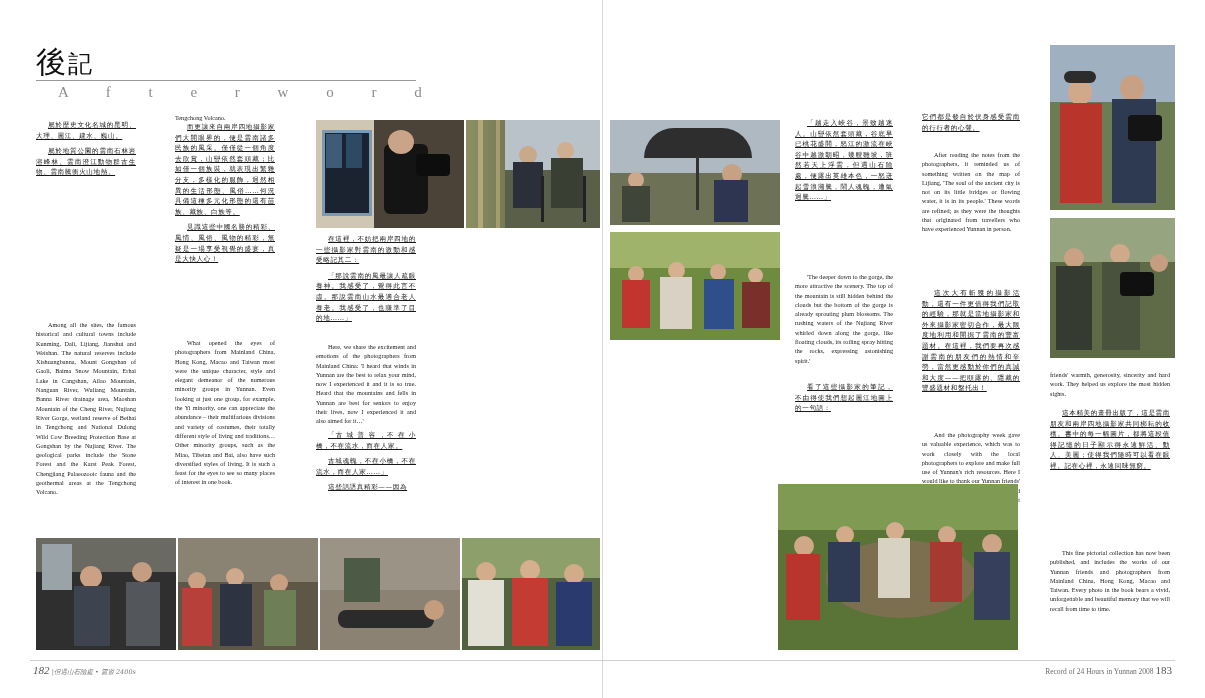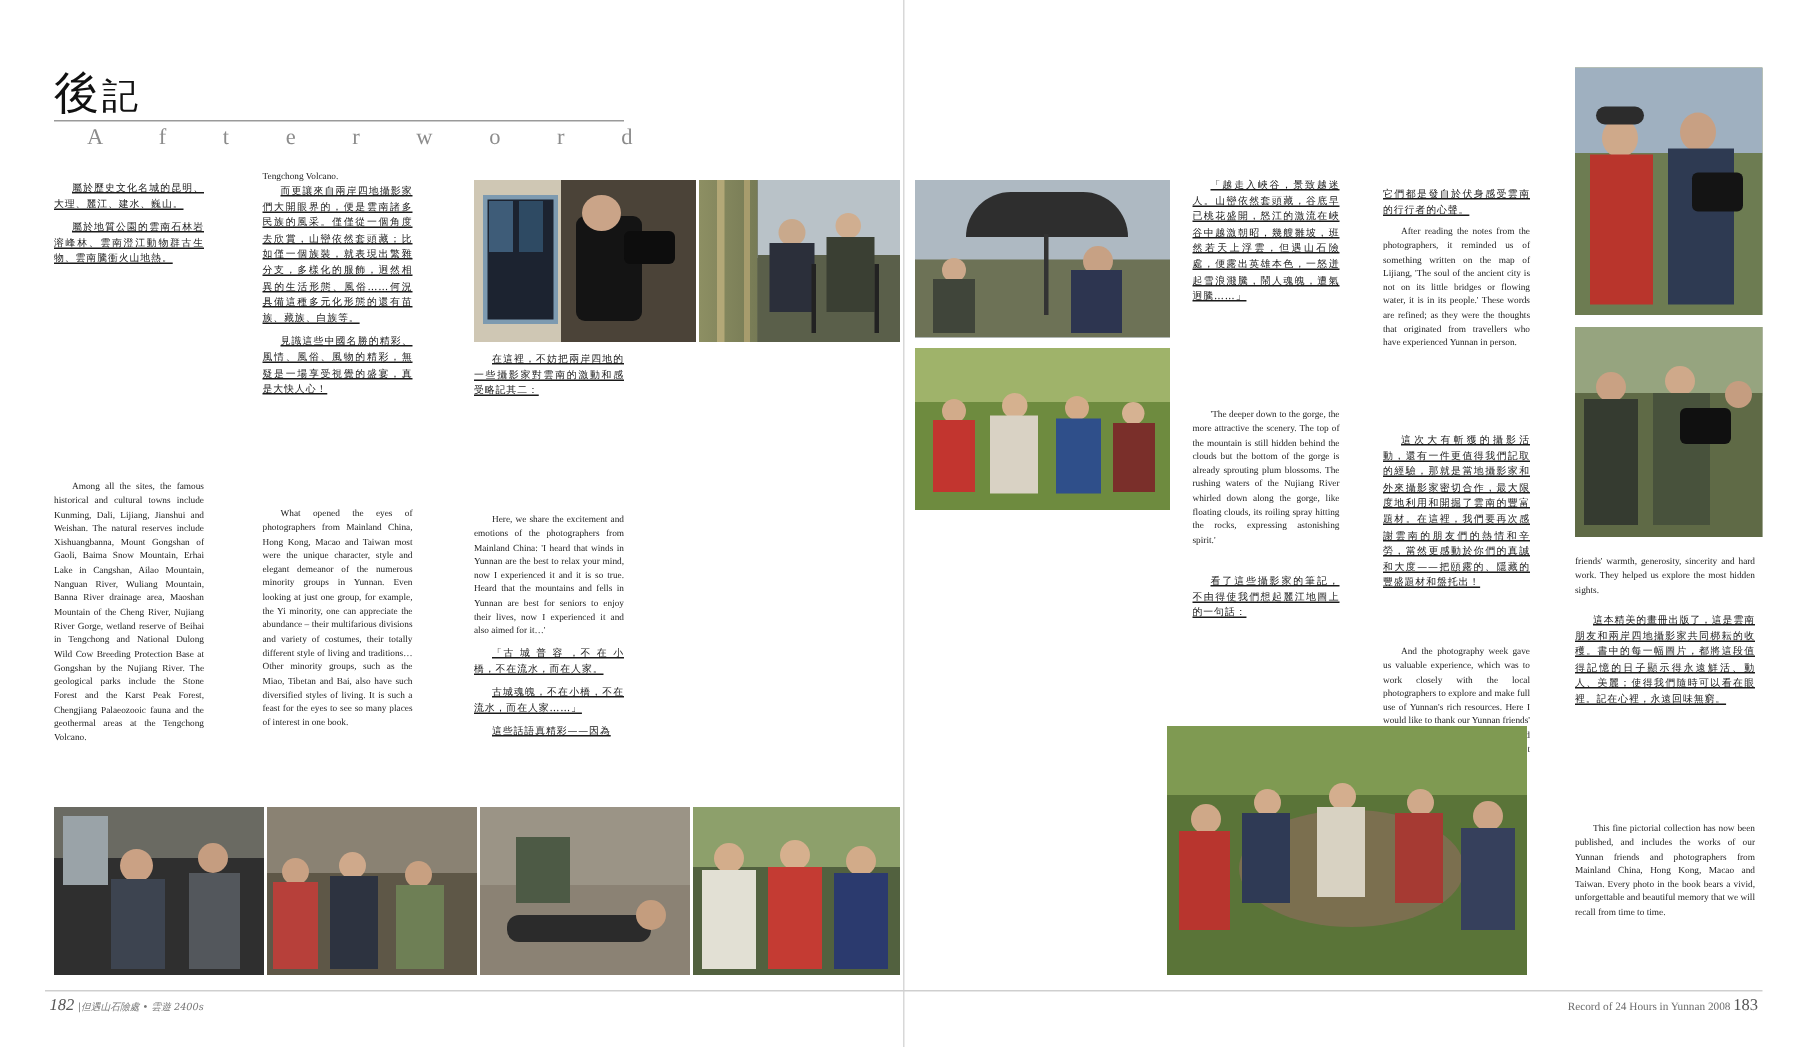--- a/index.html
+++ b/index.html
@@ -58,20 +58,21 @@
   <div class="col cjk" style="left:175px;top:122px;width:100px;">
     <p>而更讓來自兩岸四地攝影家們大開眼界的，便是雲南諸多民族的風采。僅僅從一個角度去欣賞，山巒依然套頭藏；比如僅一個族裝，就表現出繁雜分支，多樣化的服飾，迥然相異的生活形態、風俗……何況具備這種多元化形態的還有苗族、藏族、白族等。</p>
     <p>見識這些中國名勝的精彩、風情、風俗、風物的精彩，無疑是一場享受視覺的盛宴，真是大快人心！</p>
   </div>
   <div class="col lat" style="left:175px;top:338px;width:100px;">
     <p>What opened the eyes of photographers from Mainland China, Hong Kong, Macao and Taiwan most were the unique character, style and elegant demeanor of the numerous minority groups in Yunnan. Even looking at just one group, for example, the Yi minority, one can appreciate the abundance – their multifarious divisions and variety of costumes, their totally different style of living and traditions… Other minority groups, such as the Miao, Tibetan and Bai, also have such diversified styles of living. It is such a feast for the eyes to see so many places of interest in one book.</p>
   </div>
 
   <div class="col cjk" style="left:316px;top:234px;width:100px;">
     <p>在這裡，不妨把兩岸四地的一些攝影家對雲南的激動和感受略記其二：</p>
+    <p>「那說雲南的風最讓人疏眼養神。我感受了，覺得此言不虛。那說雲南山水最適合老人養老。我感受了，也賺準了目的地……」</p>
   </div>
   <div class="col lat" style="left:316px;top:342px;width:100px;">
     <p>Here, we share the excitement and emotions of the photographers from Mainland China: 'I heard that winds in Yunnan are the best to relax your mind, now I experienced it and it is so true. Heard that the mountains and fells in Yunnan are best for seniors to enjoy their lives, now I experienced it and also aimed for it…'</p>
   </div>
   <div class="col cjk" style="left:316px;top:430px;width:100px;">
     <p>「古 城 普 容 ，不 在 小 橋，不在流水，而在人家。</p>
     <p>古城魂魄，不在小橋，不在流水，而在人家……」</p>
     <p>這些話語真精彩——因為</p>
   </div>
 
@@ -82,21 +83,21 @@
   <div class="col cjk" style="left:795px;top:118px;width:98px;">
     <p>「越走入峽谷，景致越迷人。山巒依然套頭藏，谷底早已桃花盛開，怒江的激流在峽谷中越激朝昭，幾艘雛坡，班然若天上浮雲，但遇山石險處，便露出英雄本色，一怒迸起雪浪濺騰，鬧人魂魄，遭氣迥騰……」</p>
   </div>
   <div class="col lat" style="left:795px;top:272px;width:98px;">
     <p>'The deeper down to the gorge, the more attractive the scenery. The top of the mountain is still hidden behind the clouds but the bottom of the gorge is already sprouting plum blossoms. The rushing waters of the Nujiang River whirled down along the gorge, like floating clouds, its roiling spray hitting the rocks, expressing astonishing spirit.'</p>
   </div>
   <div class="col cjk" style="left:795px;top:382px;width:98px;">
     <p>看了這些攝影家的筆記，不由得使我們想起麗江地圖上的一句話：</p>
   </div>
 
-  <div class="col cjk" style="left:922px;top:124px;width:98px;">
+  <div class="col cjk" style="left:922px;top:112px;width:98px;">
     <p style="text-indent:0">它們都是發自於伏身感受雲南的行行者的心聲。</p>
   </div>
   <div class="col lat" style="left:922px;top:150px;width:98px;">
     <p>After reading the notes from the photographers, it reminded us of something written on the map of Lijiang, 'The soul of the ancient city is not on its little bridges or flowing water, it is in its people.' These words are refined; as they were the thoughts that originated from travellers who have experienced Yunnan in person.</p>
   </div>
   <div class="col cjk" style="left:922px;top:288px;width:98px;">
     <p>這次大有斬獲的攝影活動，還有一件更值得我們記取的經驗，那就是當地攝影家和外來攝影家密切合作，最大限度地利用和開掘了雲南的豐富題材。在這裡，我們要再次感謝雲南的朋友們的熱情和辛勞，當然更感動於你們的真誠和大度——把頤露的、隱藏的豐盛題材和盤托出！</p>
   </div>
   <div class="col lat" style="left:922px;top:430px;width:98px;">
     <p>And the photography week gave us valuable experience, which was to work closely with the local photographers to explore and make full use of Yunnan's rich resources. Here I would like to thank our Yunnan friends' warmth, generosity, sincerity and hard work. They helped us explore the most hidden sights.</p>

